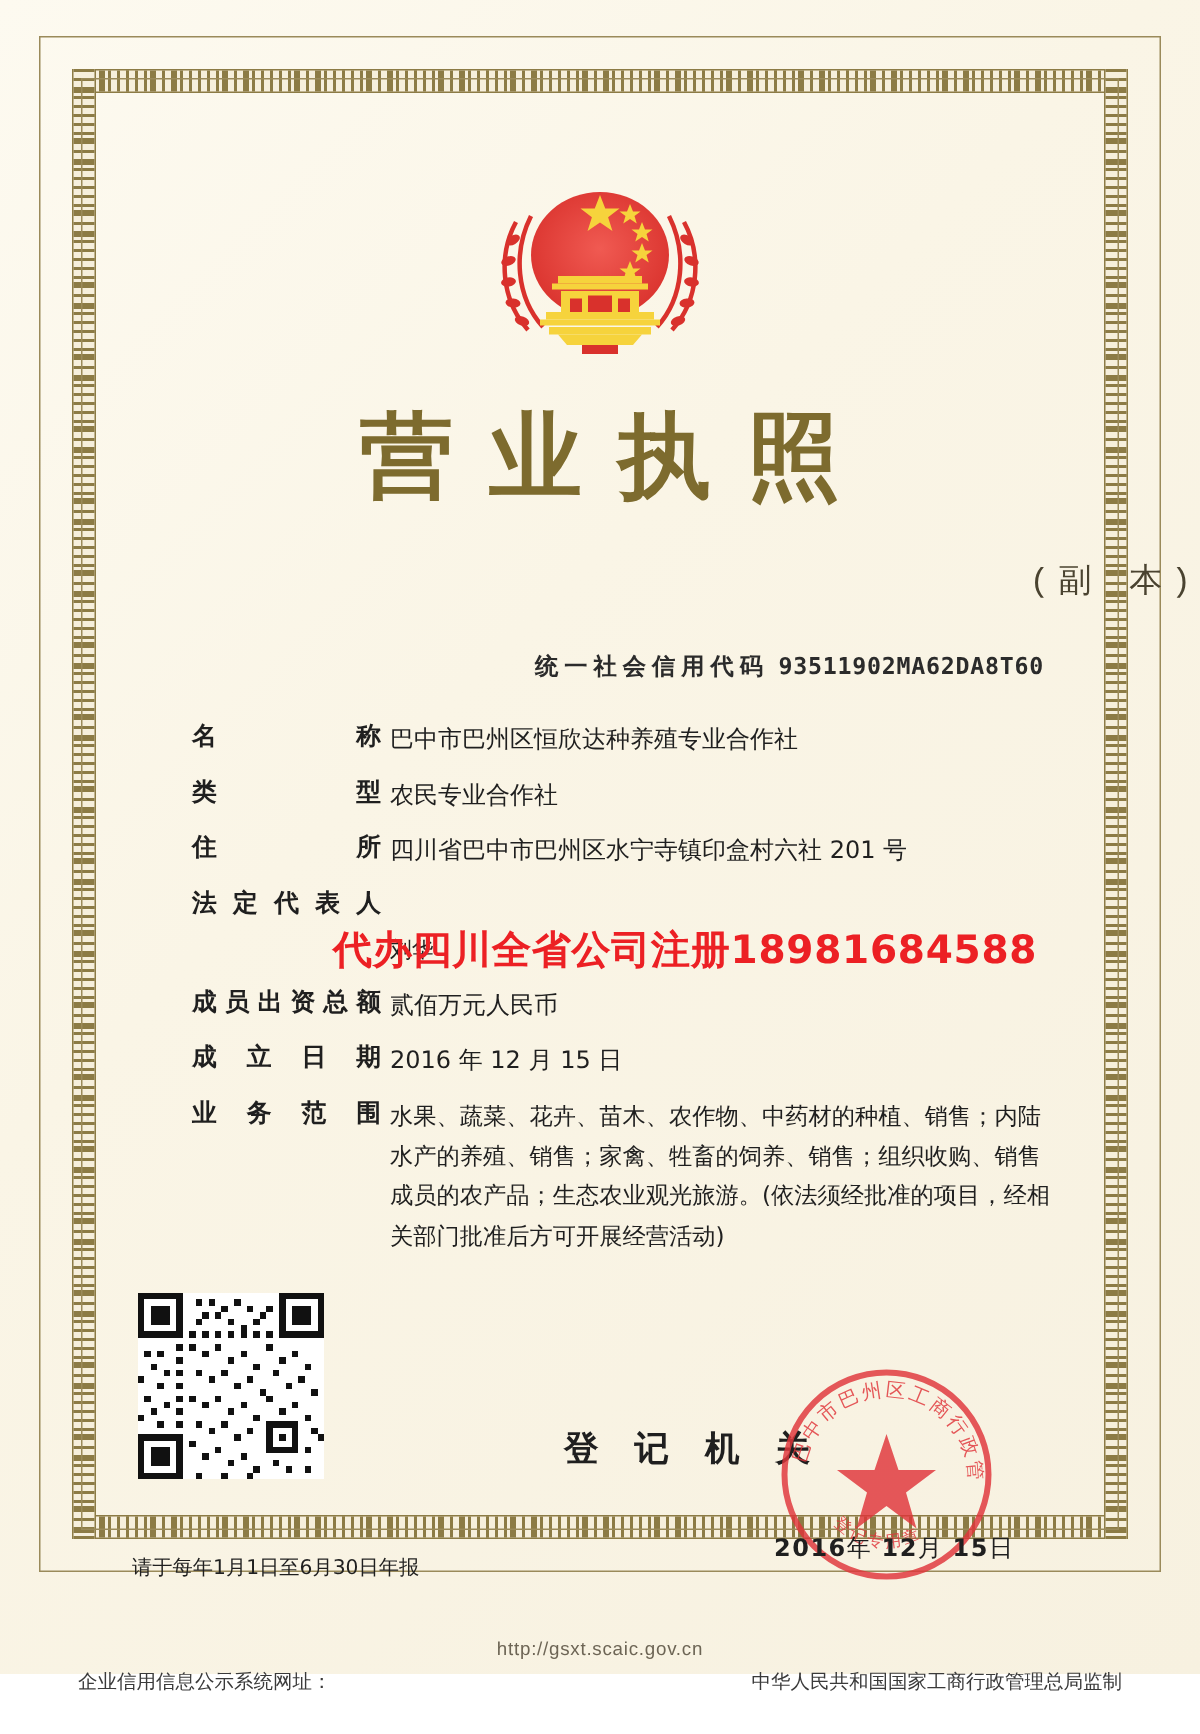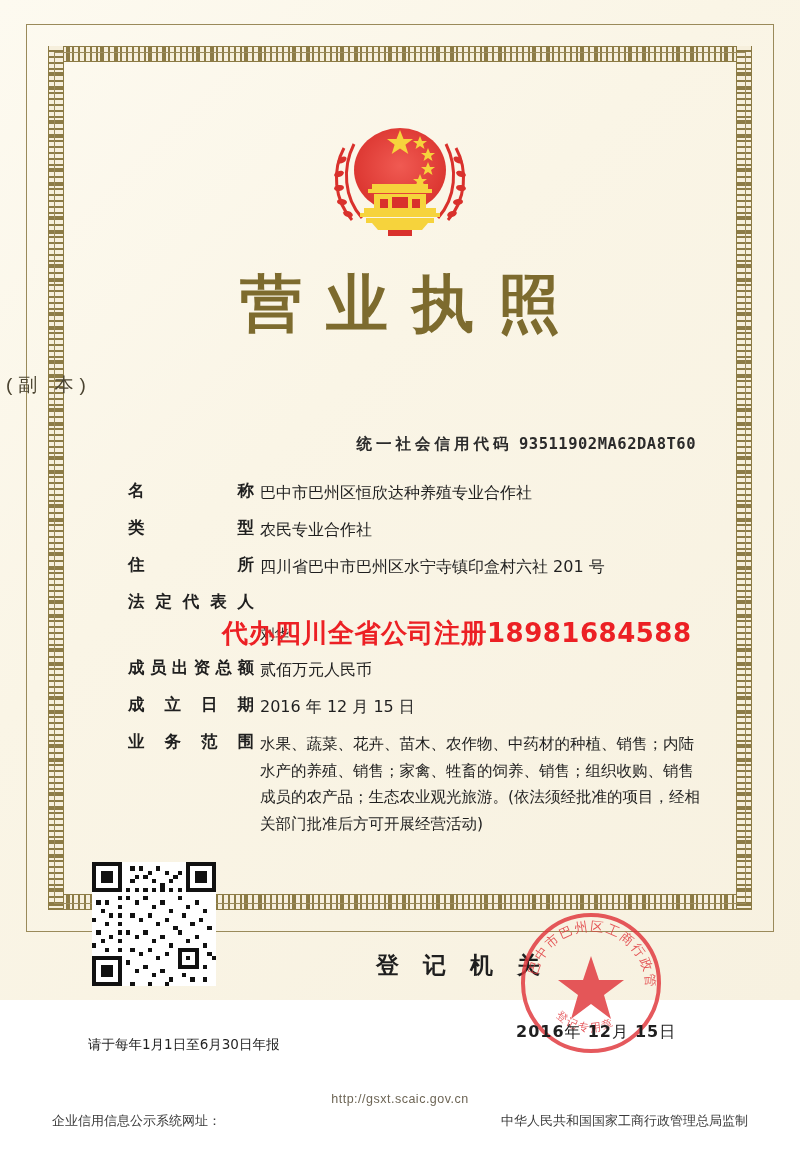--- a/index.html
+++ b/index.html
@@ -9,21 +9,21 @@
   body {
     width: 800px;
     height: 1156px;
     background: #ffffff;
     font-family: "DejaVu Sans", "Liberation Sans", sans-serif;
     overflow: hidden;
   }
   .page {
     position: relative;
     width: 800px;
-    height: 1000px;
+    height: 1116px;
     background: linear-gradient(135deg, #fdfaf0 0%, #faf5e6 40%, #f7f1e0 100%);
   }
   
   .frame-outer {
     position: absolute;
     left: 26px;
     top: 24px;
     right: 26px;
     bottom: 68px;
     border: 1.5px solid #9a8a5a;
@@ -106,23 +106,23 @@
     font-size: 62px;
     font-weight: bold;
     letter-spacing: 24px;
     text-indent: 24px;
     color: #7d6b2e;
   }
   .subtitle {
     position: absolute;
     left: 0; right: 0;
     top: 372px;
-    text-align: left;
-    font-family: Liberation Sans, sans-serif;
-    font-size: 19px;
+    text-align: right;
+    font-family: Liberation Mono, monospace;
+    font-size: 22px;
     letter-spacing: 6px;
     text-indent: 6px;
     color: #4a4330;
   }
   .credit-code {
     position: absolute;
     right: 104px;
     top: 434px;
     font-size: 15.5px;
     font-weight: bold;

